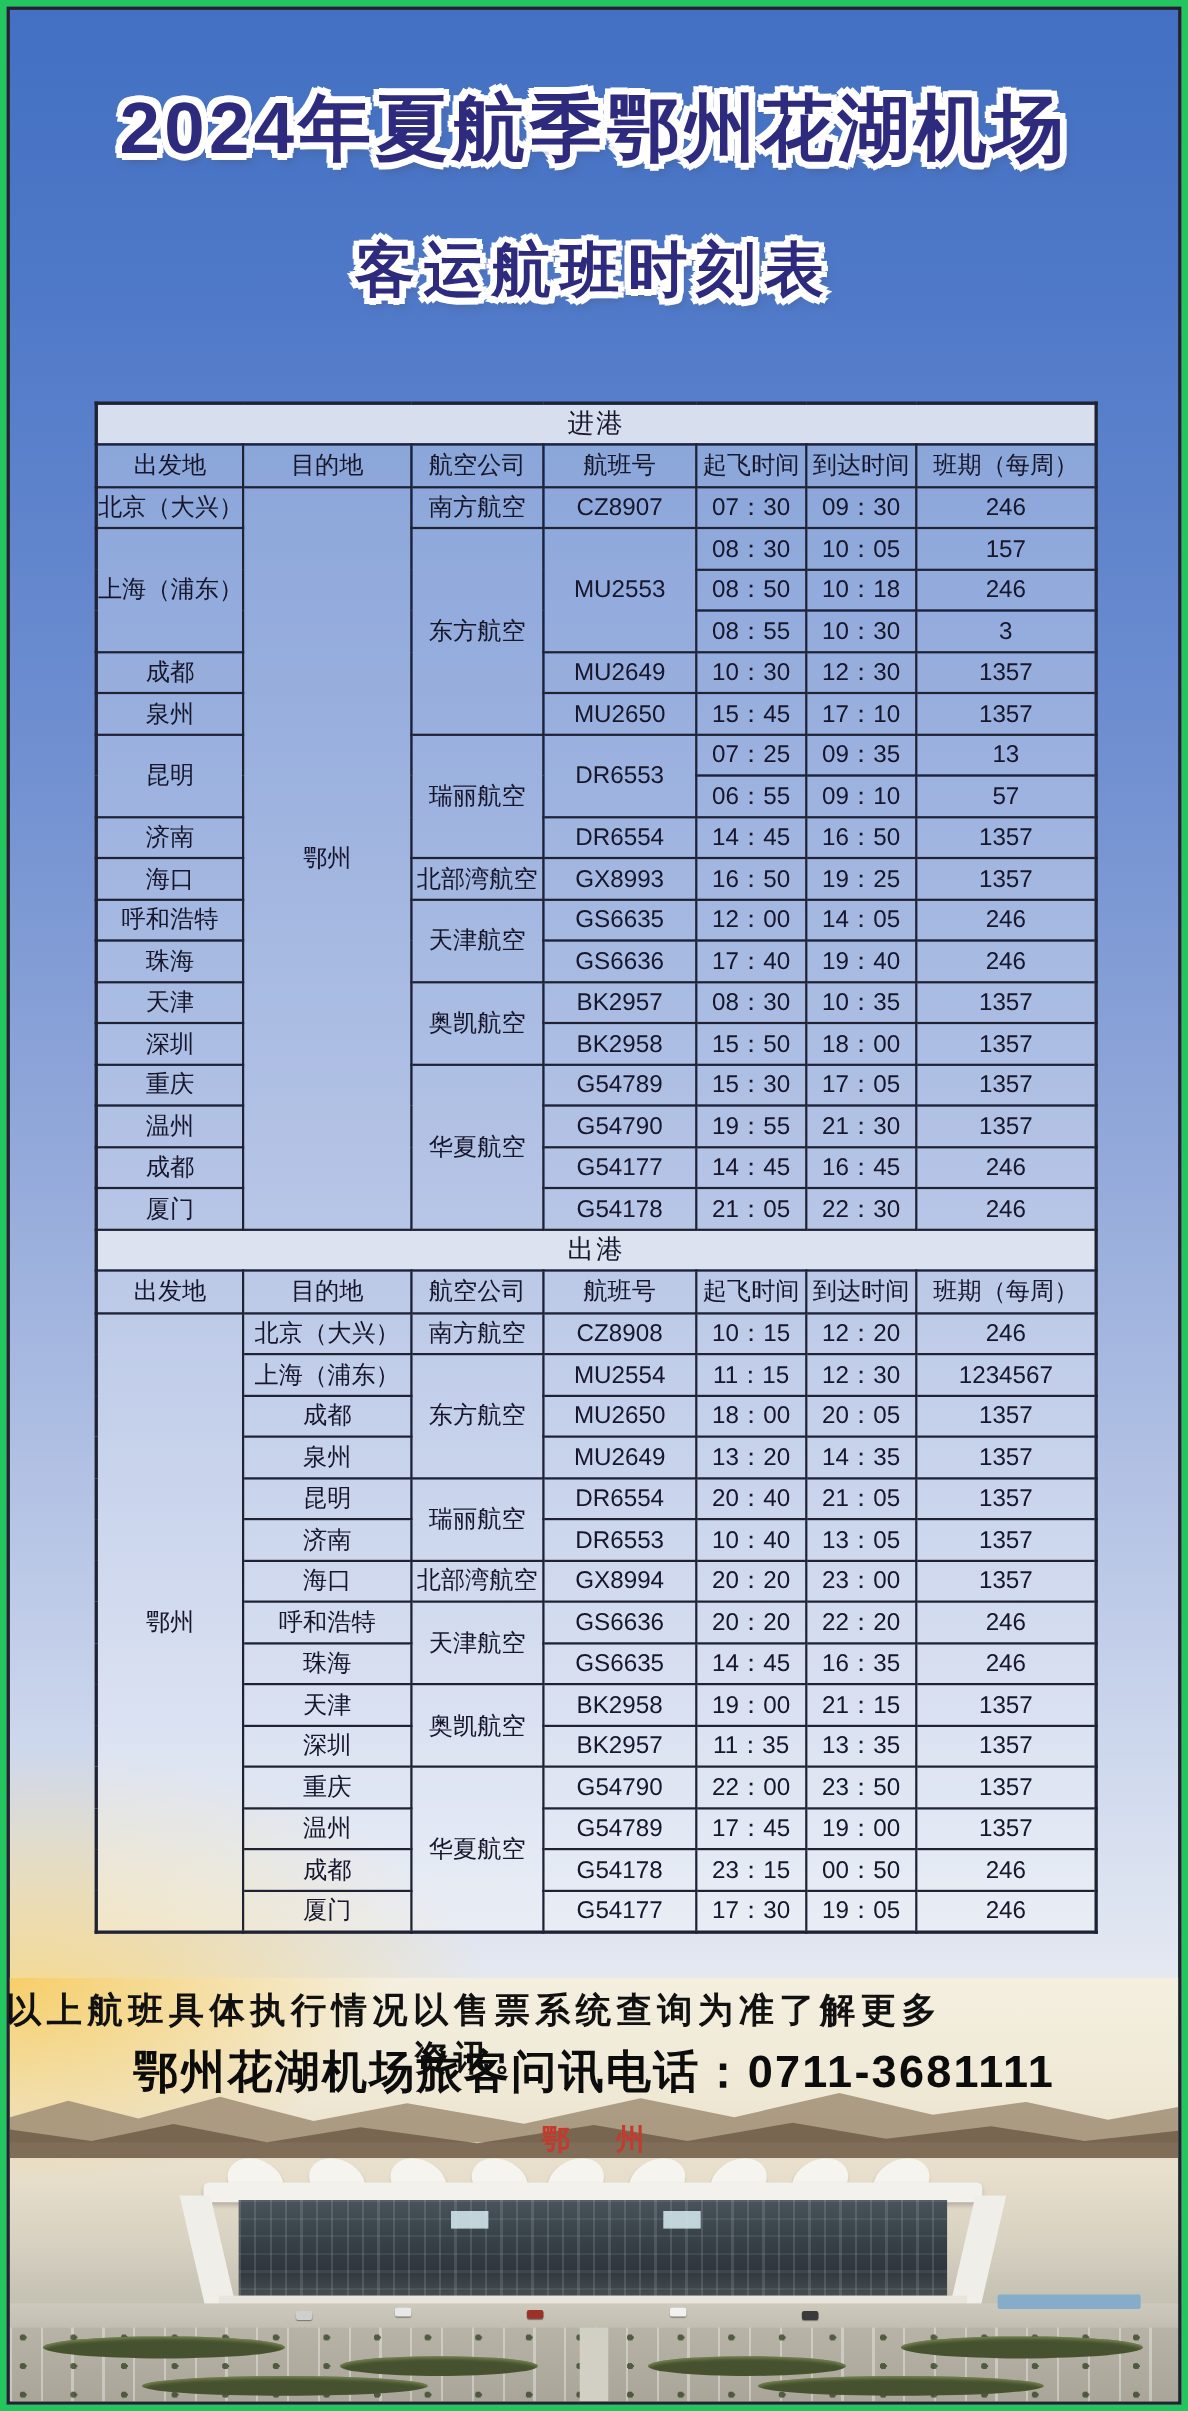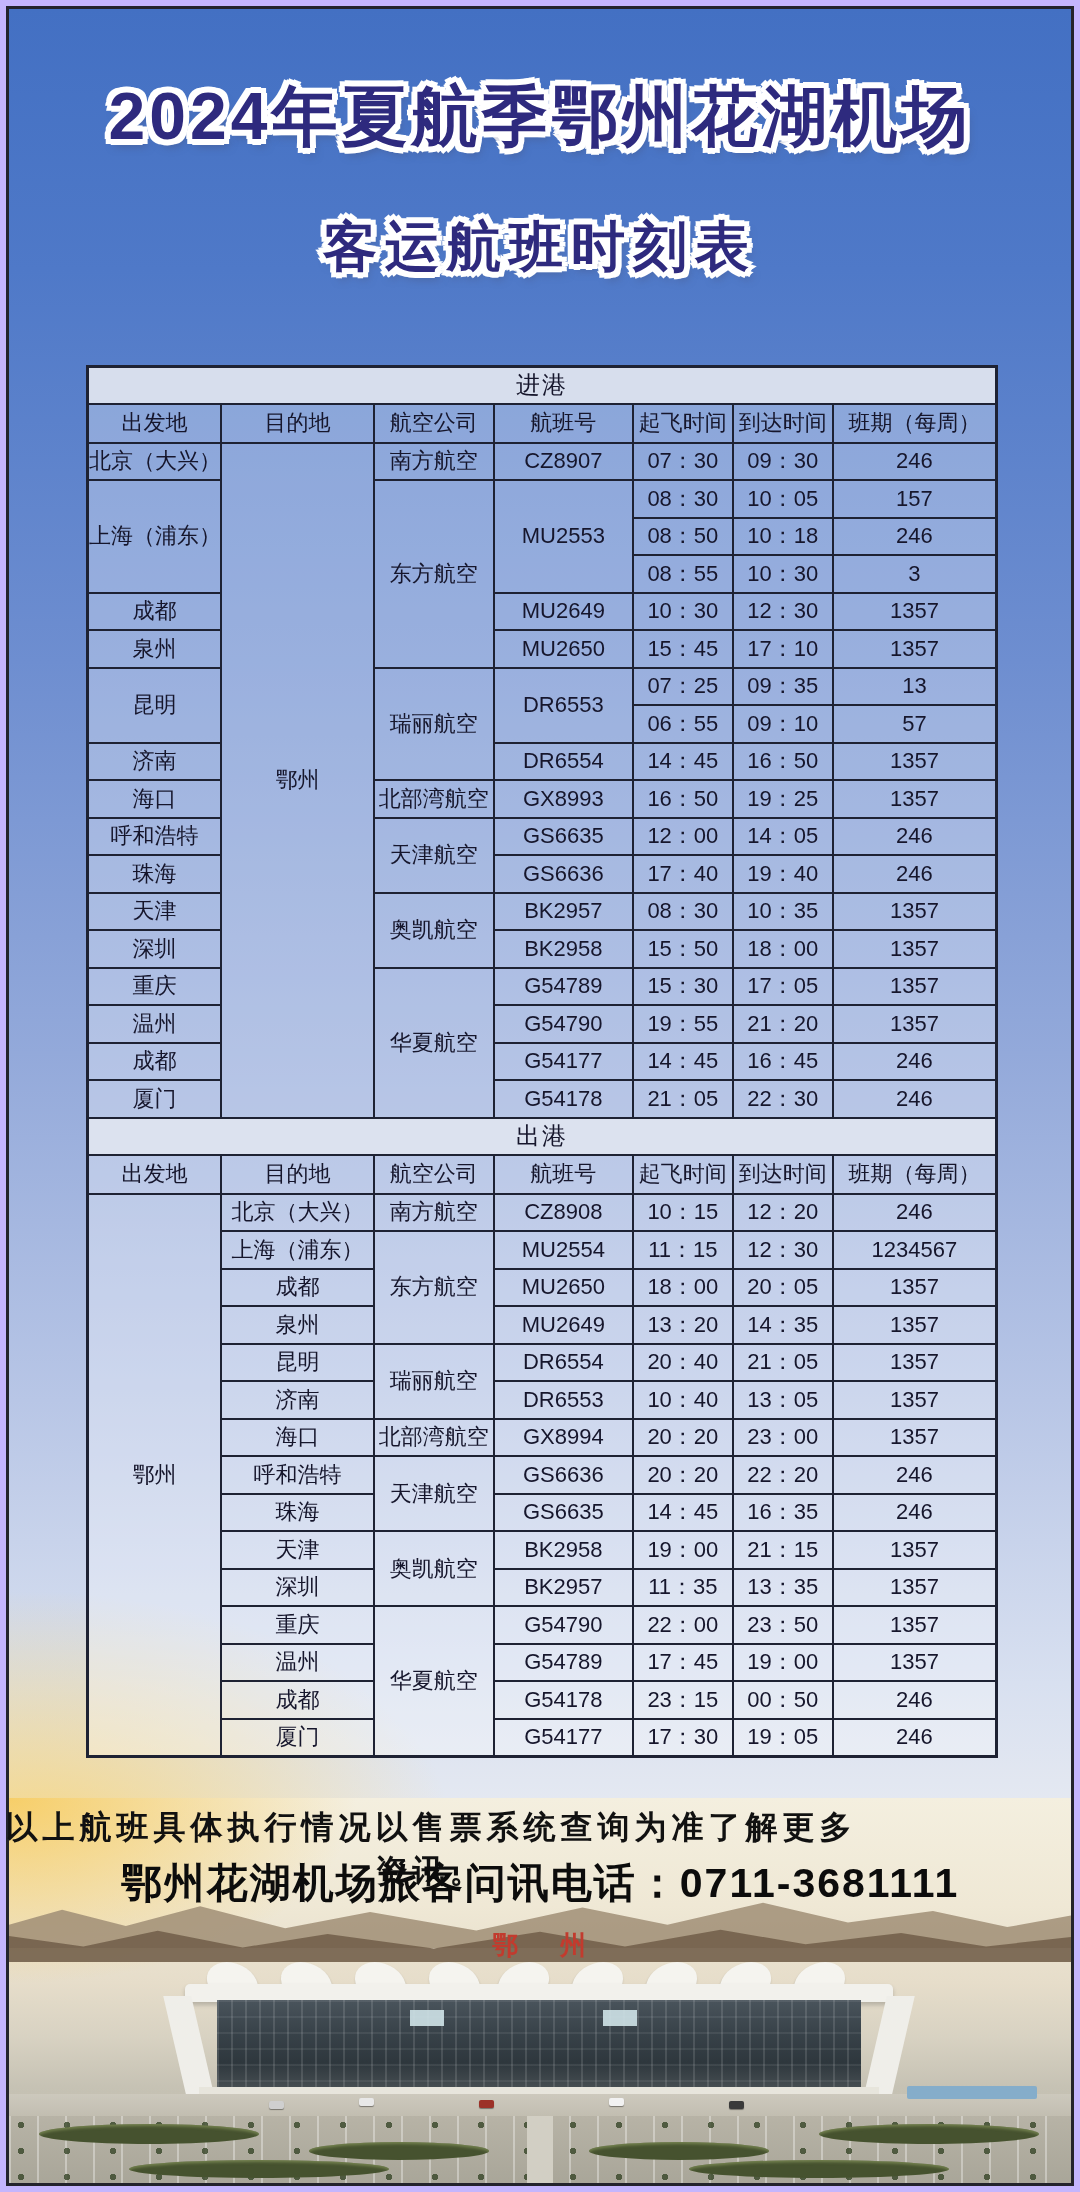--- a/index.html
+++ b/index.html
@@ -1,17 +1,17 @@
 <!DOCTYPE html>
 <html lang="zh"><head>
 <meta charset="utf-8">
 <style>
   html,body{margin:0;padding:0;background:#9aa7bf;}
   .poster{
-    position:relative;width:1080px;height:2192px;background:#c4b5fd;
+    position:relative;width:1080px;height:2192px;background:#22c55e;
     font-family:"Liberation Sans","DejaVu Sans",sans-serif;overflow:hidden;
   }
   
   .inner{
     position:absolute;left:6px;top:6px;right:6px;bottom:6px;
     border:3px solid #23232c;box-sizing:border-box;
     background:
       radial-gradient(ellipse 620px 360px at 2% 84%, rgba(248,212,118,.85), rgba(248,212,118,0) 68%),
       linear-gradient(180deg,#4370c3 0%,#4f79c8 12%,#6e8ed0 30%,#93a9da 48%,#b8c6e6 64%,#d8e0f0 77%,#ecEEf2 86%,#f2efe2 100%);
     background-color:#7d96ce;
@@ -257,21 +257,21 @@
           <td rowspan="4">华夏航空</td>
           <td>G54789</td>
           <td>15：30</td>
           <td>17：05</td>
           <td>1357</td>
         </tr>
         <tr class="t-row">
           <td>温州</td>
           <td>G54790</td>
           <td>19：55</td>
-          <td>21：20</td>
+          <td>21：30</td>
           <td>1357</td>
         </tr>
         <tr class="t-row">
           <td>成都</td>
           <td>G54177</td>
           <td>14：45</td>
           <td>16：45</td>
           <td>246</td>
         </tr>
         <tr class="t-row">

